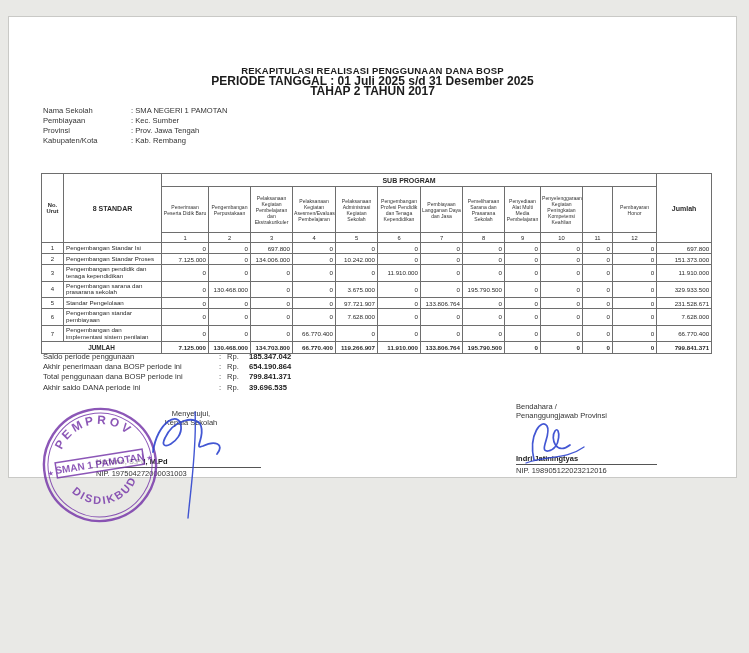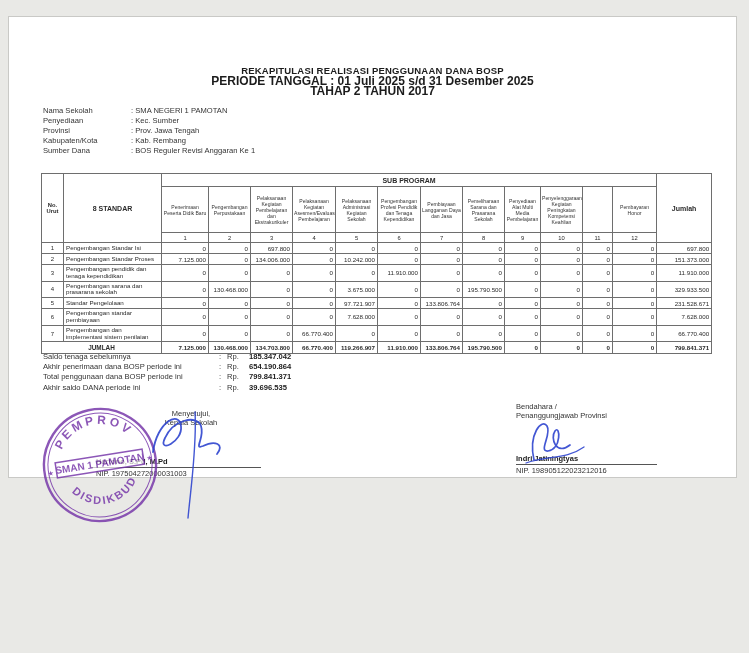--- a/index.html
+++ b/index.html
@@ -77,34 +77,30 @@
     <div class="t2">PERIODE TANGGAL : 01 Juli 2025 s/d 31 Desember 2025</div>
     <div class="t3">TAHAP 2 TAHUN 2017</div>
   </div>
 
   <div class="info">
       <div class="info-row">
         <span class="info-label">Nama Sekolah</span>
         <span class="info-val">SMA NEGERI 1 PAMOTAN</span>
       </div>
       <div class="info-row">
-        <span class="info-label">Penyediaan</span>
+        <span class="info-label">Pembiayaan</span>
         <span class="info-val">Kec. Sumber</span>
       </div>
       <div class="info-row">
         <span class="info-label">Provinsi</span>
         <span class="info-val">Prov. Jawa Tengah</span>
       </div>
       <div class="info-row">
         <span class="info-label">Kabupaten/Kota</span>
         <span class="info-val">Kab. Rembang</span>
-      </div>
-      <div class="info-row">
-        <span class="info-label">Sumber Dana</span>
-        <span class="info-val">BOS Reguler Revisi Anggaran Ke 1</span>
       </div>
     </div>
 
   <div class="tblwrap">
     <table class="main">
       <colgroup>
         <col style="width:22px">
           <col style="width:98px">
         <col style="width:47px">
           <col style="width:42px">
@@ -293,21 +289,21 @@
             <td class="cell">0</td>
             <td class="cell">0</td>
             <td class="cell total">799.841.371</td>
           </tr>
       </tfoot>
     </table>
   </div>
 
   <div class="summary">
       <div class="sum-row">
-        <span class="sum-label">Saldo tenaga sebelumnya</span>
+        <span class="sum-label">Saldo periode penggunaan</span>
         <span class="sum-colon">:</span>
         <span class="sum-prefix">Rp.</span>
         <span class="sum-val">185.347.042</span>
       </div>
       <div class="sum-row">
         <span class="sum-label">Akhir penerimaan dana BOSP periode ini</span>
         <span class="sum-colon">:</span>
         <span class="sum-prefix">Rp.</span>
         <span class="sum-val">654.190.864</span>
       </div>

